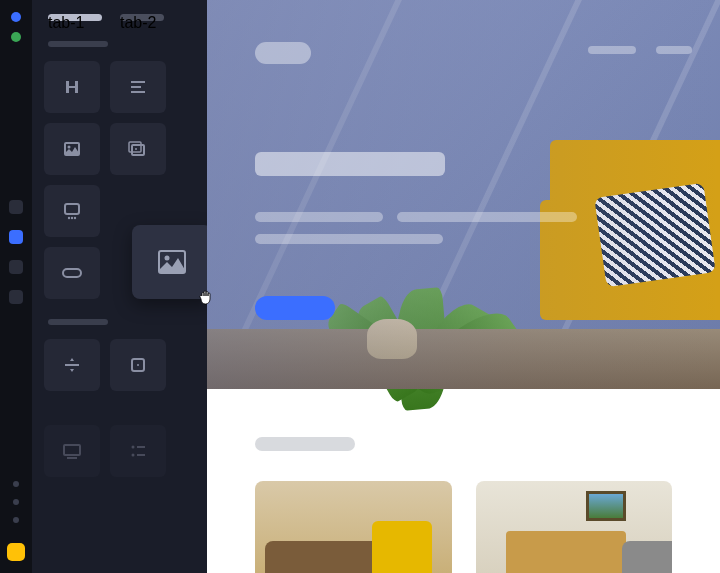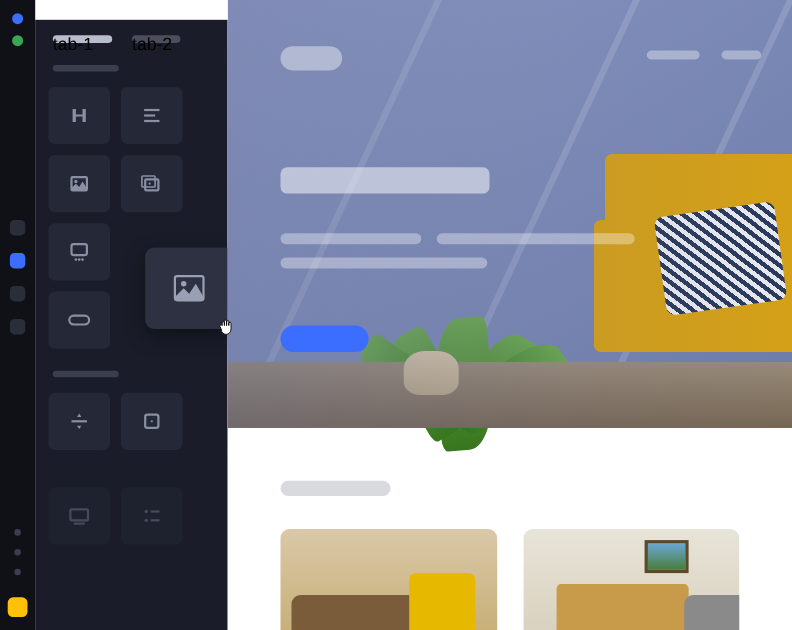--- a/index.html
+++ b/index.html
@@ -6,21 +6,21 @@
 body { font-family: -apple-system, sans-serif; width: 720px; height: 573px; overflow: hidden; background: #fff; display: flex; }
 
 .rail { width: 32px; background: #0f1117; display: flex; flex-direction: column; align-items: center; padding-top: 12px; gap: 10px; position: relative; }
 .rail-dot { width: 10px; height: 10px; border-radius: 50%; }
 .rail-square { width: 14px; height: 14px; border-radius: 4px; }
 .rail-bottom { position: absolute; bottom: 12px; display: flex; flex-direction: column; align-items: center; gap: 12px; }
 .rail-mid { position: absolute; top: 200px; display: flex; flex-direction: column; align-items: center; gap: 16px; }
 .rail-bottomdots { position: absolute; bottom: 50px; display: flex; flex-direction: column; align-items: center; gap: 12px; }
 .rail-tinydot { width: 6px; height: 6px; border-radius: 50%; }
 
-.sidebar { width: 175px; background: #1a1d29; padding: 14px 12px; display: flex; flex-direction: column; gap: 14px; margin-top: 18px; }
+.sidebar { width: 175px; background: #1a1d29; padding: 14px 12px; display: flex; flex-direction: column; gap: 14px; }
 .sidebar-tabs { display: flex; gap: 18px; padding: 0 4px; }
 .tab-line { height: 7px; border-radius: 4px; }
 .section-line { height: 6px; border-radius: 3px; background: #3a3e4d; width: 60px; margin-top: 6px; margin-left: 4px; }
 .tool-grid { display: flex; flex-wrap: wrap; gap: 10px; }
 .tool { width: 56px; height: 52px; background: #252836; border-radius: 6px; display: flex; align-items: center; justify-content: center; }
 .tool svg { fill: #6b7084; }
 .tool-dragged { width: 80px; height: 74px; background: #2d3142; border-radius: 8px; display: flex; align-items: center; justify-content: center; position: absolute; left: 132px; top: 225px; box-shadow: 0 6px 18px rgba(0,0,0,0.4); }
 .cursor { position: absolute; left: 198px; top: 288px; z-index: 10; }
 
 .canvas { flex: 1; background: #fff; position: relative; overflow: hidden; }

